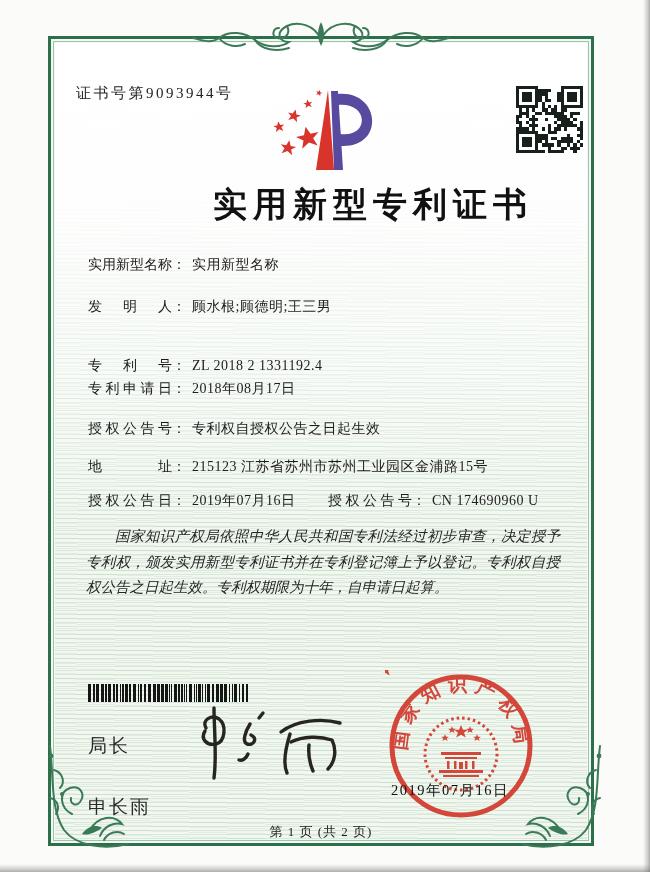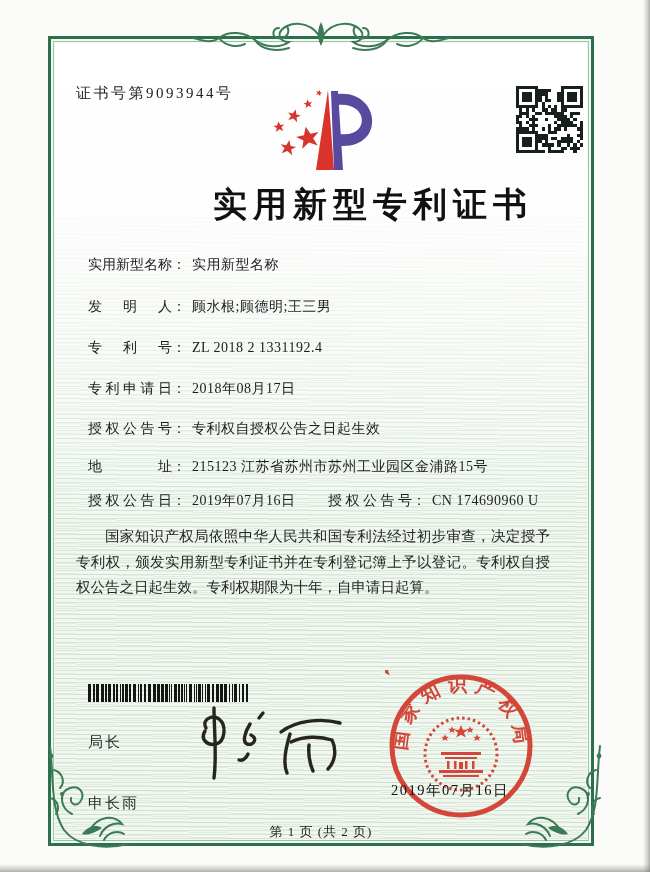--- a/index.html
+++ b/index.html
@@ -30,29 +30,29 @@
   .certno{left:76px;top:84px;font-size:15px;letter-spacing:2.5px;color:#222;}
   .title{left:48px;top:182px;width:650px;text-align:center;font-size:34px;
     font-weight:600;letter-spacing:6px;color:#111;}
 
   .row{position:absolute;left:88px;font-size:14px;color:#1c1c1c;white-space:nowrap;}
   .flabel{display:inline-block;width:84px;text-align:justify;text-align-last:justify;vertical-align:top;}
   .fcolon{display:inline-block;margin-right:6px;}
   .fvalue{letter-spacing:.5px;}
   .grant2{position:absolute;left:240px;top:0;}
 
-  .bodytext{left:76px;top:524px;width:474px;font-size:14.5px;line-height:25.5px;
-    color:#242424;text-align:justify;}
+  .bodytext{left:86px;top:524px;width:474px;font-size:14.5px;line-height:25.5px;
+    font-style:italic;color:#242424;text-align:justify;}
   .bodytext p{margin:0;text-indent:2em;}
 
   .barcode{left:88px;top:684px;width:168px;height:18px;font-size:0;}
   .barcode span{display:inline-block;height:100%;background:#151515;vertical-align:top;}
 
   .signer{left:88px;font-family:"Liberation Sans","DejaVu Sans",sans-serif;
-    font-size:15px;color:#2a2a2a;letter-spacing:2px;}
+    font-size:19px;color:#2a2a2a;letter-spacing:2px;}
 
   .seal{left:385px;top:670px;width:152px;height:152px;opacity:.93;}
   .sealdate{left:391px;top:781px;width:138px;font-size:14.5px;letter-spacing:1.5px;
     color:#111;z-index:6;text-align:left;}
 
   .pageinfo{left:48px;top:823px;width:546px;text-align:center;font-size:13px;color:#222;letter-spacing:1px;}
 
   .z1{z-index:1}.z2{z-index:2}.z3{z-index:3}.z4{z-index:4}
 
   .qr{left:515px;top:85px;display:grid;grid-template-columns:repeat(21,3.2px);
@@ -583,21 +583,21 @@
   </div>
 
 <div class="abs title z2">实用新型专利证书</div>
 
 <div class="row z2" style="top:256px">
   <span class="flabel">实用新型名称</span><span class="fcolon">：</span><span class="fvalue">实用新型名称</span>
 </div>
 <div class="row z2" style="top:298px">
   <span class="flabel">发明人</span><span class="fcolon">：</span><span class="fvalue">顾水根;顾德明;王三男</span>
 </div>
-<div class="row z2" style="top:339px">
+<div class="row z2" style="top:357px">
   <span class="flabel">专利号</span><span class="fcolon">：</span><span class="fvalue">ZL 2018 2 1331192.4</span>
 </div>
 <div class="row z2" style="top:380px">
   <span class="flabel">专利申请日</span><span class="fcolon">：</span><span class="fvalue">2018年08月17日</span>
 </div>
 <div class="row z2" style="top:420px">
   <span class="flabel">授权公告号</span><span class="fcolon">：</span><span class="fvalue">专利权自授权公告之日起生效</span>
 </div>
 <div class="row z2" style="top:458px">
   <span class="flabel">地址</span><span class="fcolon">：</span><span class="fvalue">215123 江苏省苏州市苏州工业园区金浦路15号</span>

